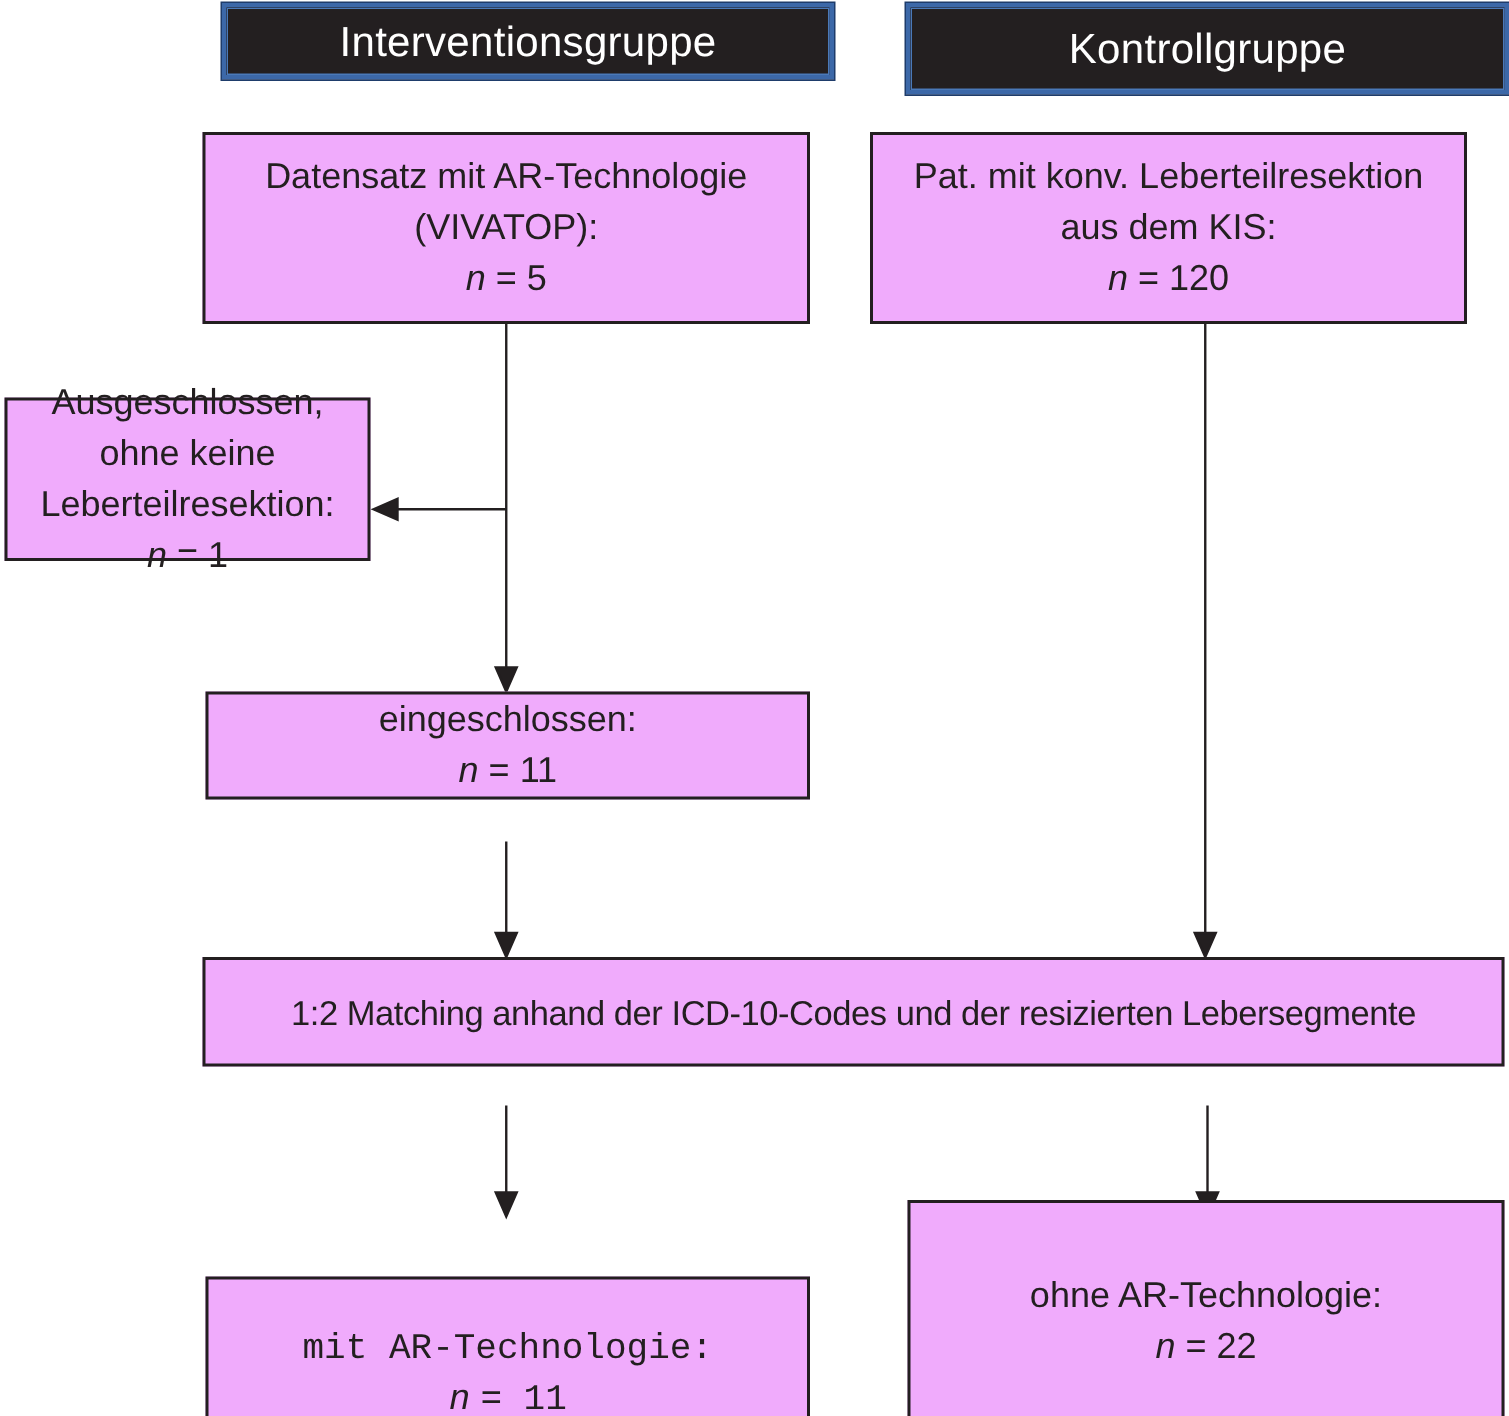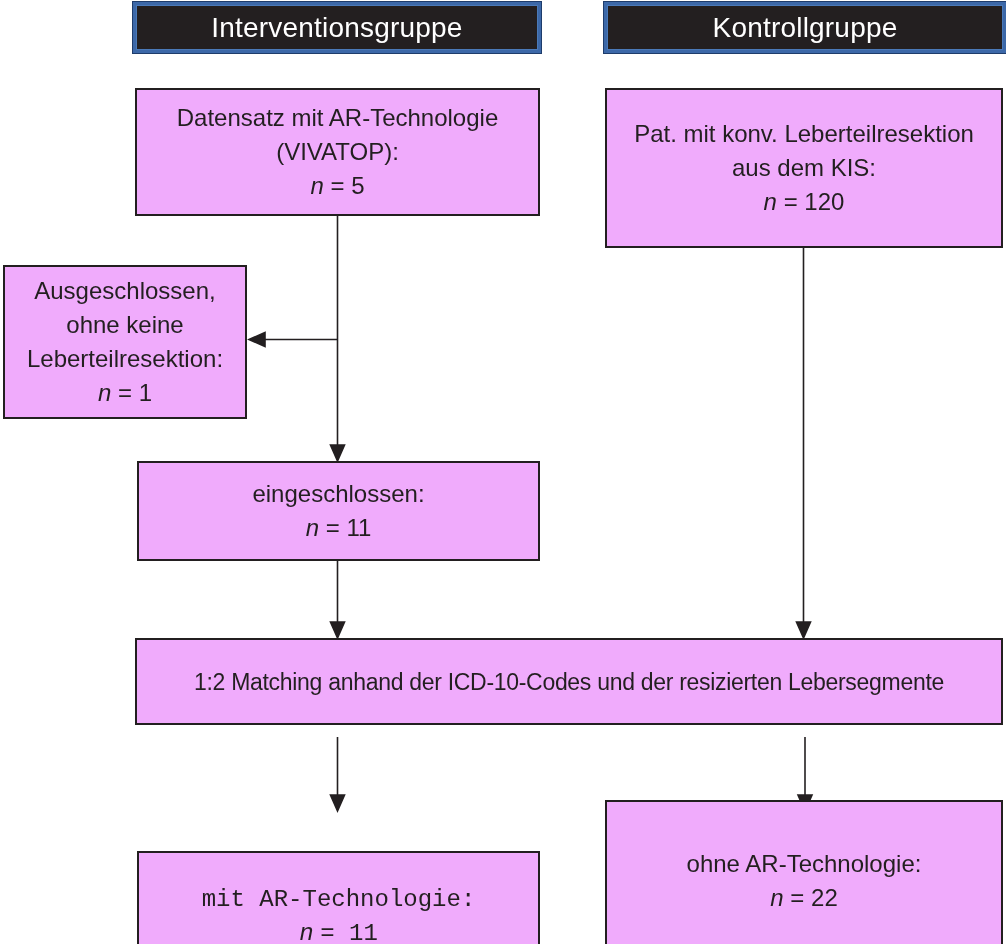--- a/index.html
+++ b/index.html
@@ -30,40 +30,40 @@
     border: 3px solid #3c68a8;
     outline: 1px solid #1e3c6b;
     box-shadow: inset 0 0 0 1px #4a79b8;
     color: #ffffff;
     display: flex;
     align-items: center;
     justify-content: center;
     font-size: 28px;
     letter-spacing: 0.2px;
   }
-  .hdr-left  { left: 133px; top: 2px; width: 408px; height: 51px; }
-  .hdr-right { left: 604px; top: 2px; width: 402px; height: 51px; }
+  .hdr-left  { left: 148px; top: 2px; width: 408px; height: 51px; }
+  .hdr-right { left: 604px; top: 2px; width: 402px; height: 61px; }
   .box {
     position: absolute;
     box-sizing: border-box;
     background: #f0abfc;
     border: 2px solid #231f20;
     display: flex;
     flex-direction: column;
     align-items: center;
     justify-content: center;
     text-align: center;
     font-size: 24px;
     line-height: 34px;
   }
   .box-int-src  { left: 135px; top: 88px;  width: 405px; height: 128px; }
-  .box-ctl-src  { left: 605px; top: 88px;  width: 398px; height: 160px; text-align: right; }
-  .box-excluded { left: 3px;   top: 265px; width: 244px; height: 154px; }
-  .box-included { left: 137px; top: 461px; width: 403px; height: 100px; }
-  .box-matching { left: 135px; top: 638px; width: 868px; height: 87px;
+  .box-ctl-src  { left: 580px; top: 88px;  width: 398px; height: 128px; text-align: right; }
+  .box-excluded { left: 3px;   top: 265px; width: 244px; height: 109px; }
+  .box-included { left: 137px; top: 461px; width: 403px; height: 72px; }
+  .box-matching { left: 135px; top: 638px; width: 868px; height: 73px;
                   font-size: 23px; letter-spacing: -0.3px; white-space: nowrap; }
   .box-with     { left: 137px; top: 851px; width: 403px; height: 131px; font-family: Liberation Mono, monospace; }
   .box-without  { left: 605px; top: 800px; width: 398px; height: 161px; }
   .nv {
     font-style: italic;
     margin-right: 0.28em;
   }
 </style>
 </head>
 <body>

